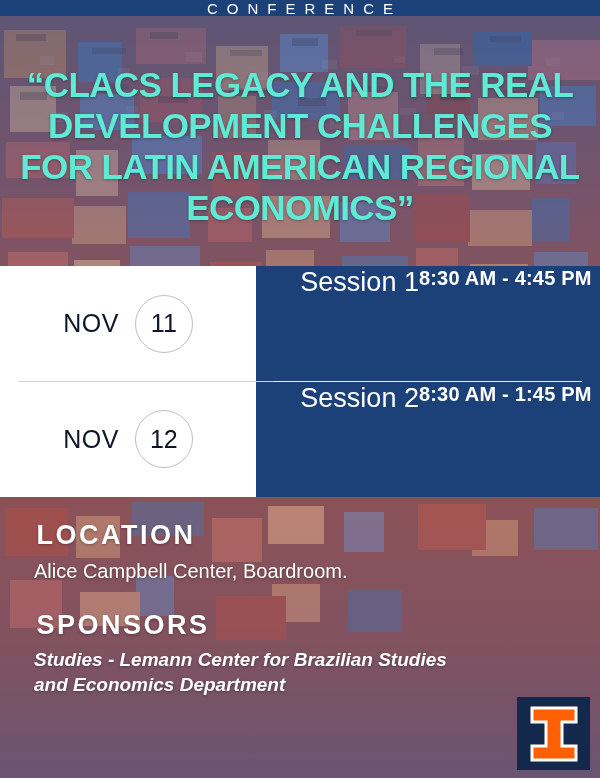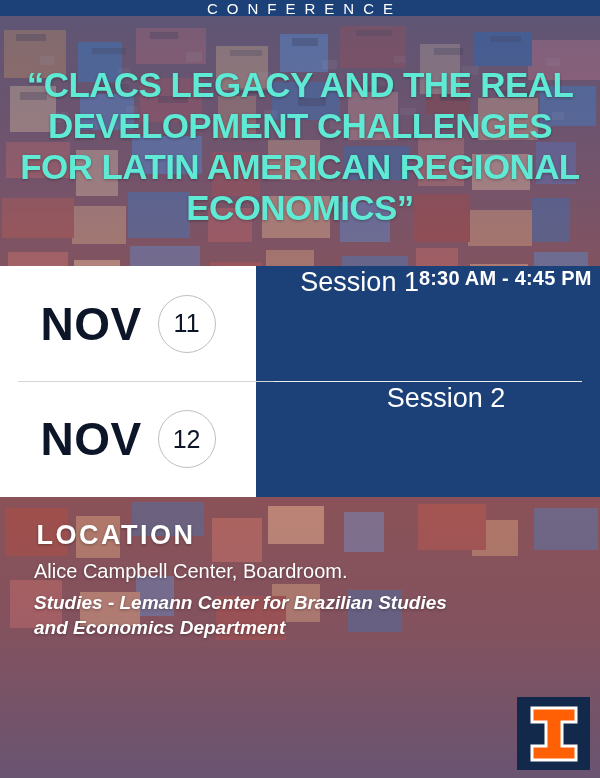--- a/index.html
+++ b/index.html
@@ -212,22 +212,22 @@
   .date-cell {
     flex: 1;
     display: flex;
     align-items: center;
     justify-content: center;
     gap: 16px;
     position: relative;
   }
   .date-cell .month {
     color: #0d1628;
-    font-size: 46px;
-    font-weight: 700;
+    font-size: 25px;
+    font-weight: 400;
     letter-spacing: 0.5px;
   }
   .date-cell .day-circle {
     width: 58px;
     height: 58px;
     border: 1.5px solid #bfbfbf;
     border-radius: 50%;
     display: flex;
     align-items: center;
     justify-content: center;
@@ -363,34 +363,36 @@
       </div>
     </div>
 
     <div class="schedule-right">
       <div class="session-cell">
         <div class="session-name">Session 1</div>
         <div class="session-time">8:30 AM - 4:45 PM</div>
       </div>
       <div class="session-cell">
         <div class="session-name">Session 2</div>
+        <div class="session-time">8:30 AM - 1:45 PM</div>
       </div>
     </div>
 
     <div class="schedule-divider"></div>
     <div class="schedule-divider-right"></div>
   </div>
 
   <div class="bottom-info">
 
     <div class="section-heading">LOCATION</div>
     <div class="location-lines">
       <div class="line">Alice Campbell Center, Boardroom.</div>
     </div>
 
+    <div class="section-heading sponsors-heading">SPONSORS</div>
     <div class="sponsor-lines">
       <div class="line">Studies - Lemann Center for Brazilian Studies</div>
       <div class="line">and Economics Department</div>
     </div>
   </div>
 
   <div class="illinois-logo">
     <svg width="52" height="58" viewBox="0 0 52 58">
       <path d="M4 3 H48 V17 H34 V41 H48 V55 H4 V41 H18 V17 H4 Z" fill="#ff5f05" stroke="#ffffff" stroke-width="3" stroke-linejoin="miter"></path>
     </svg>

